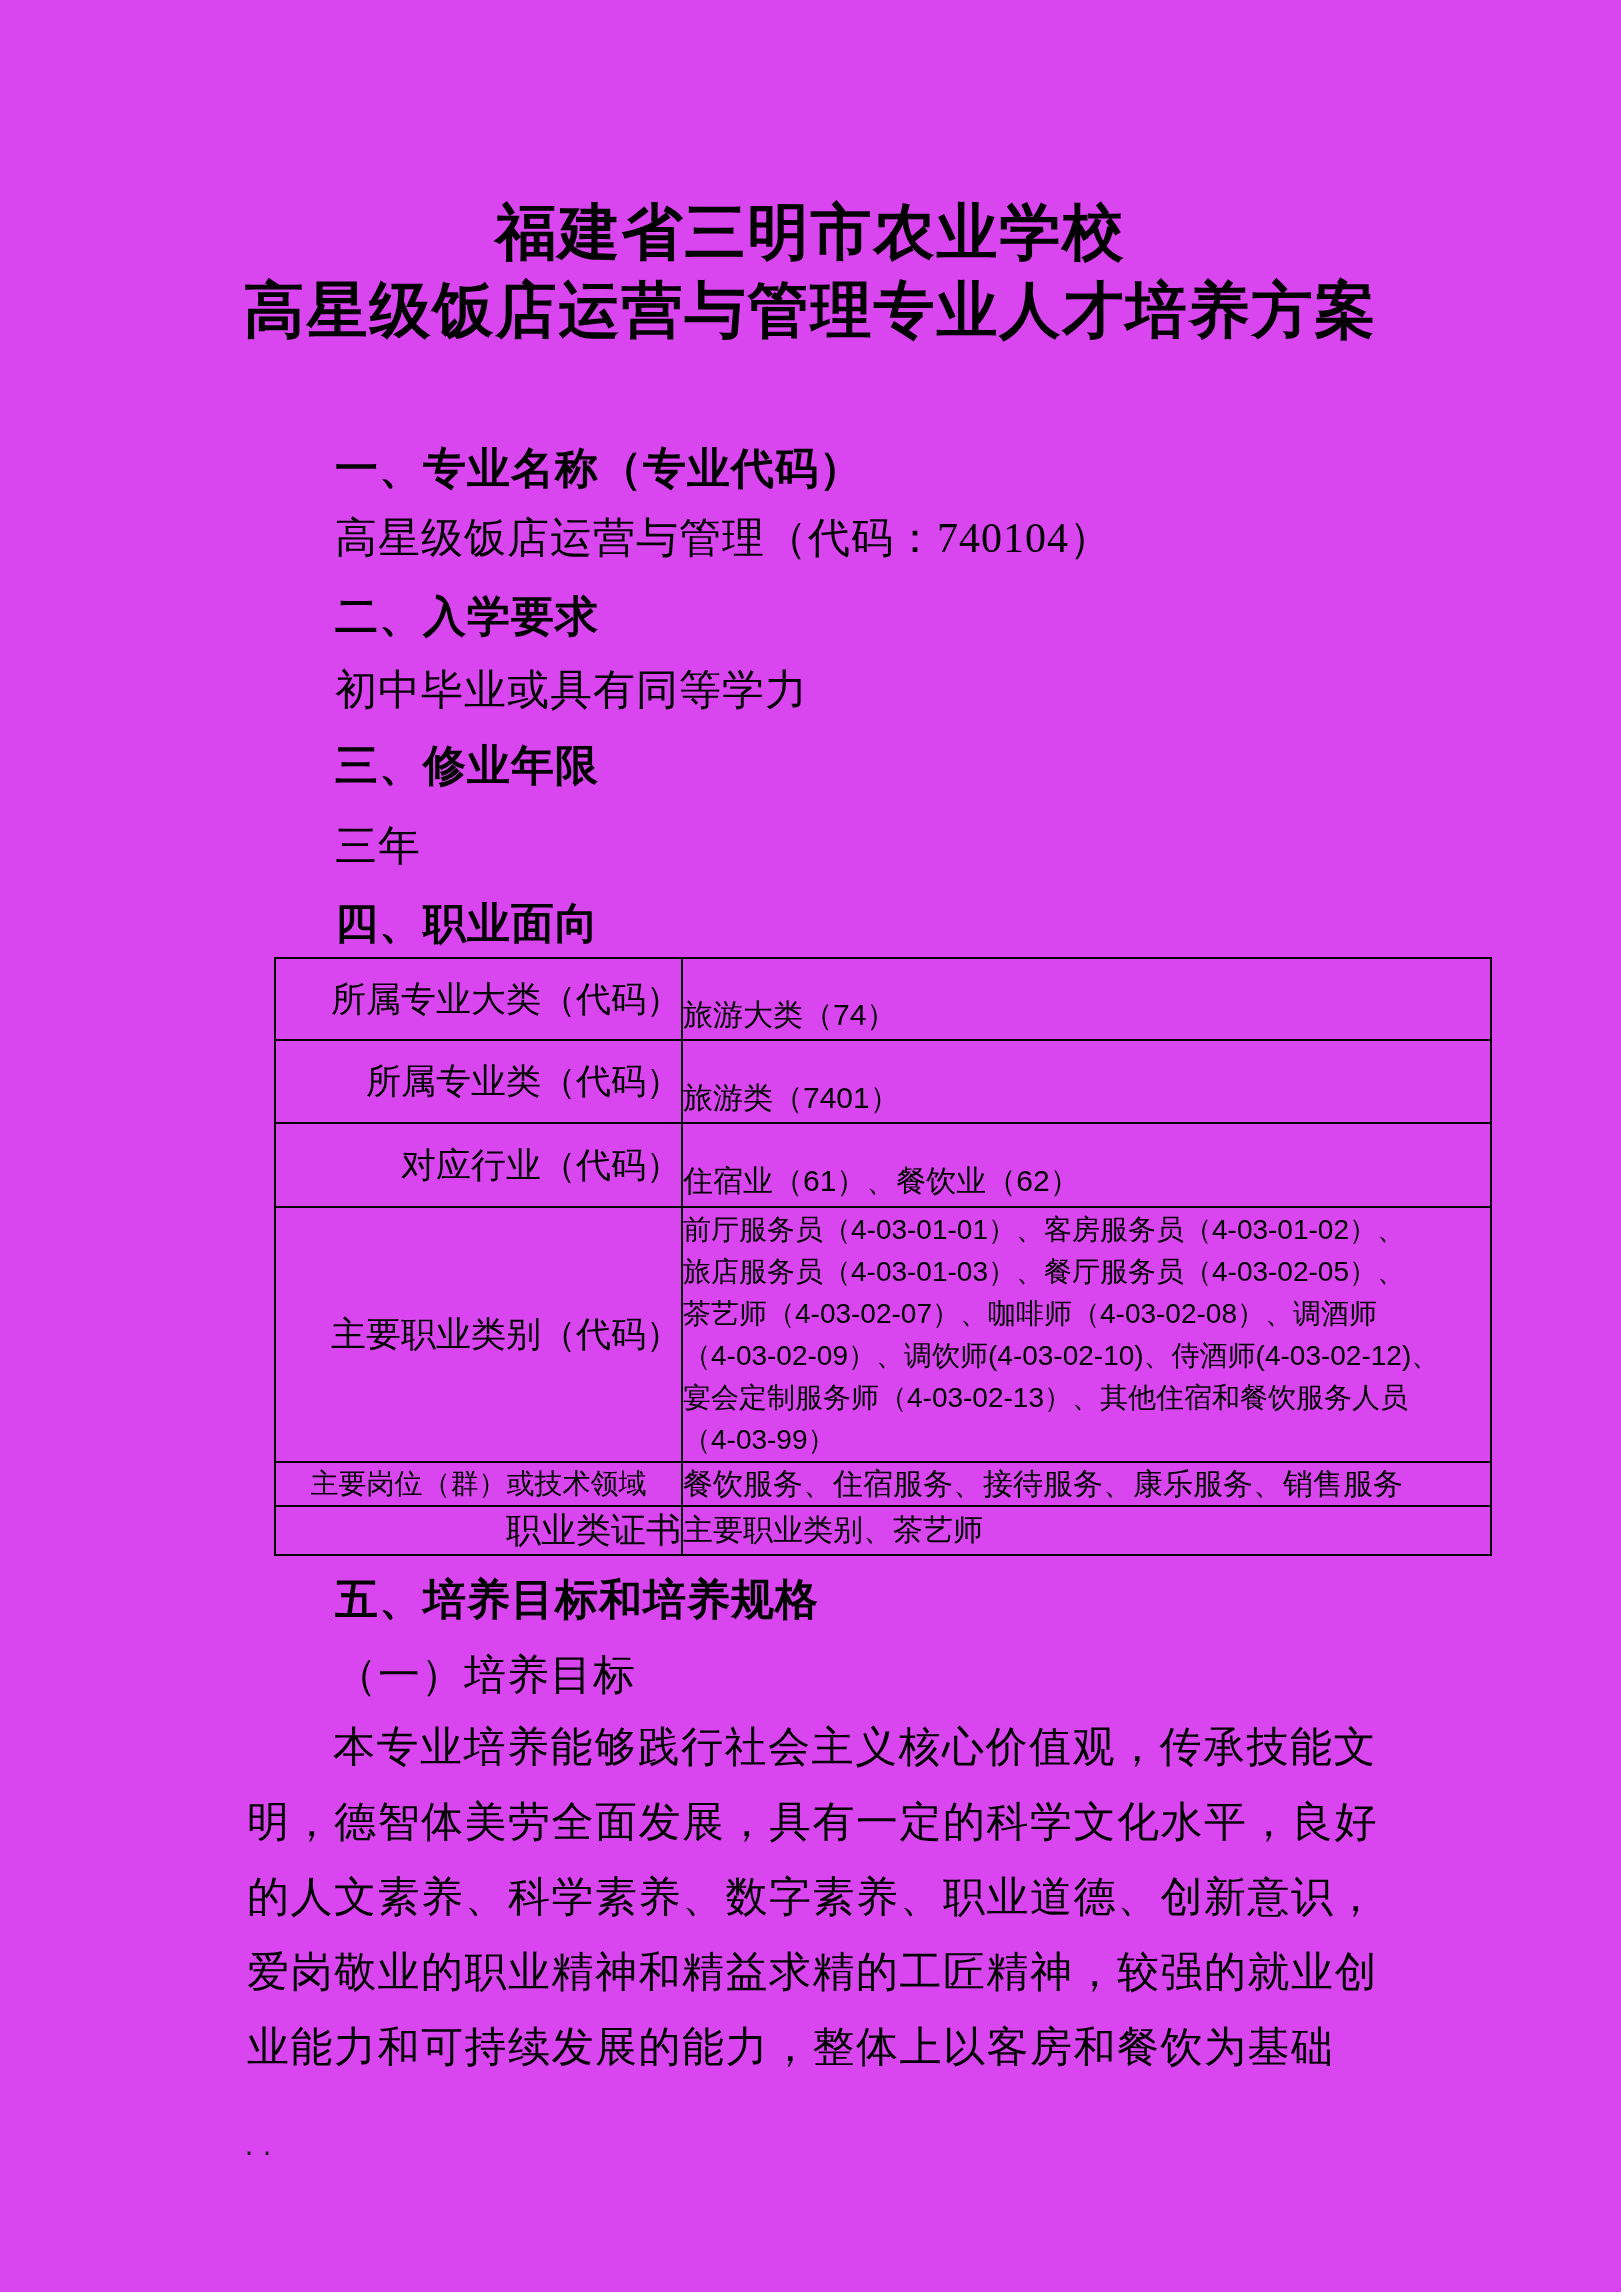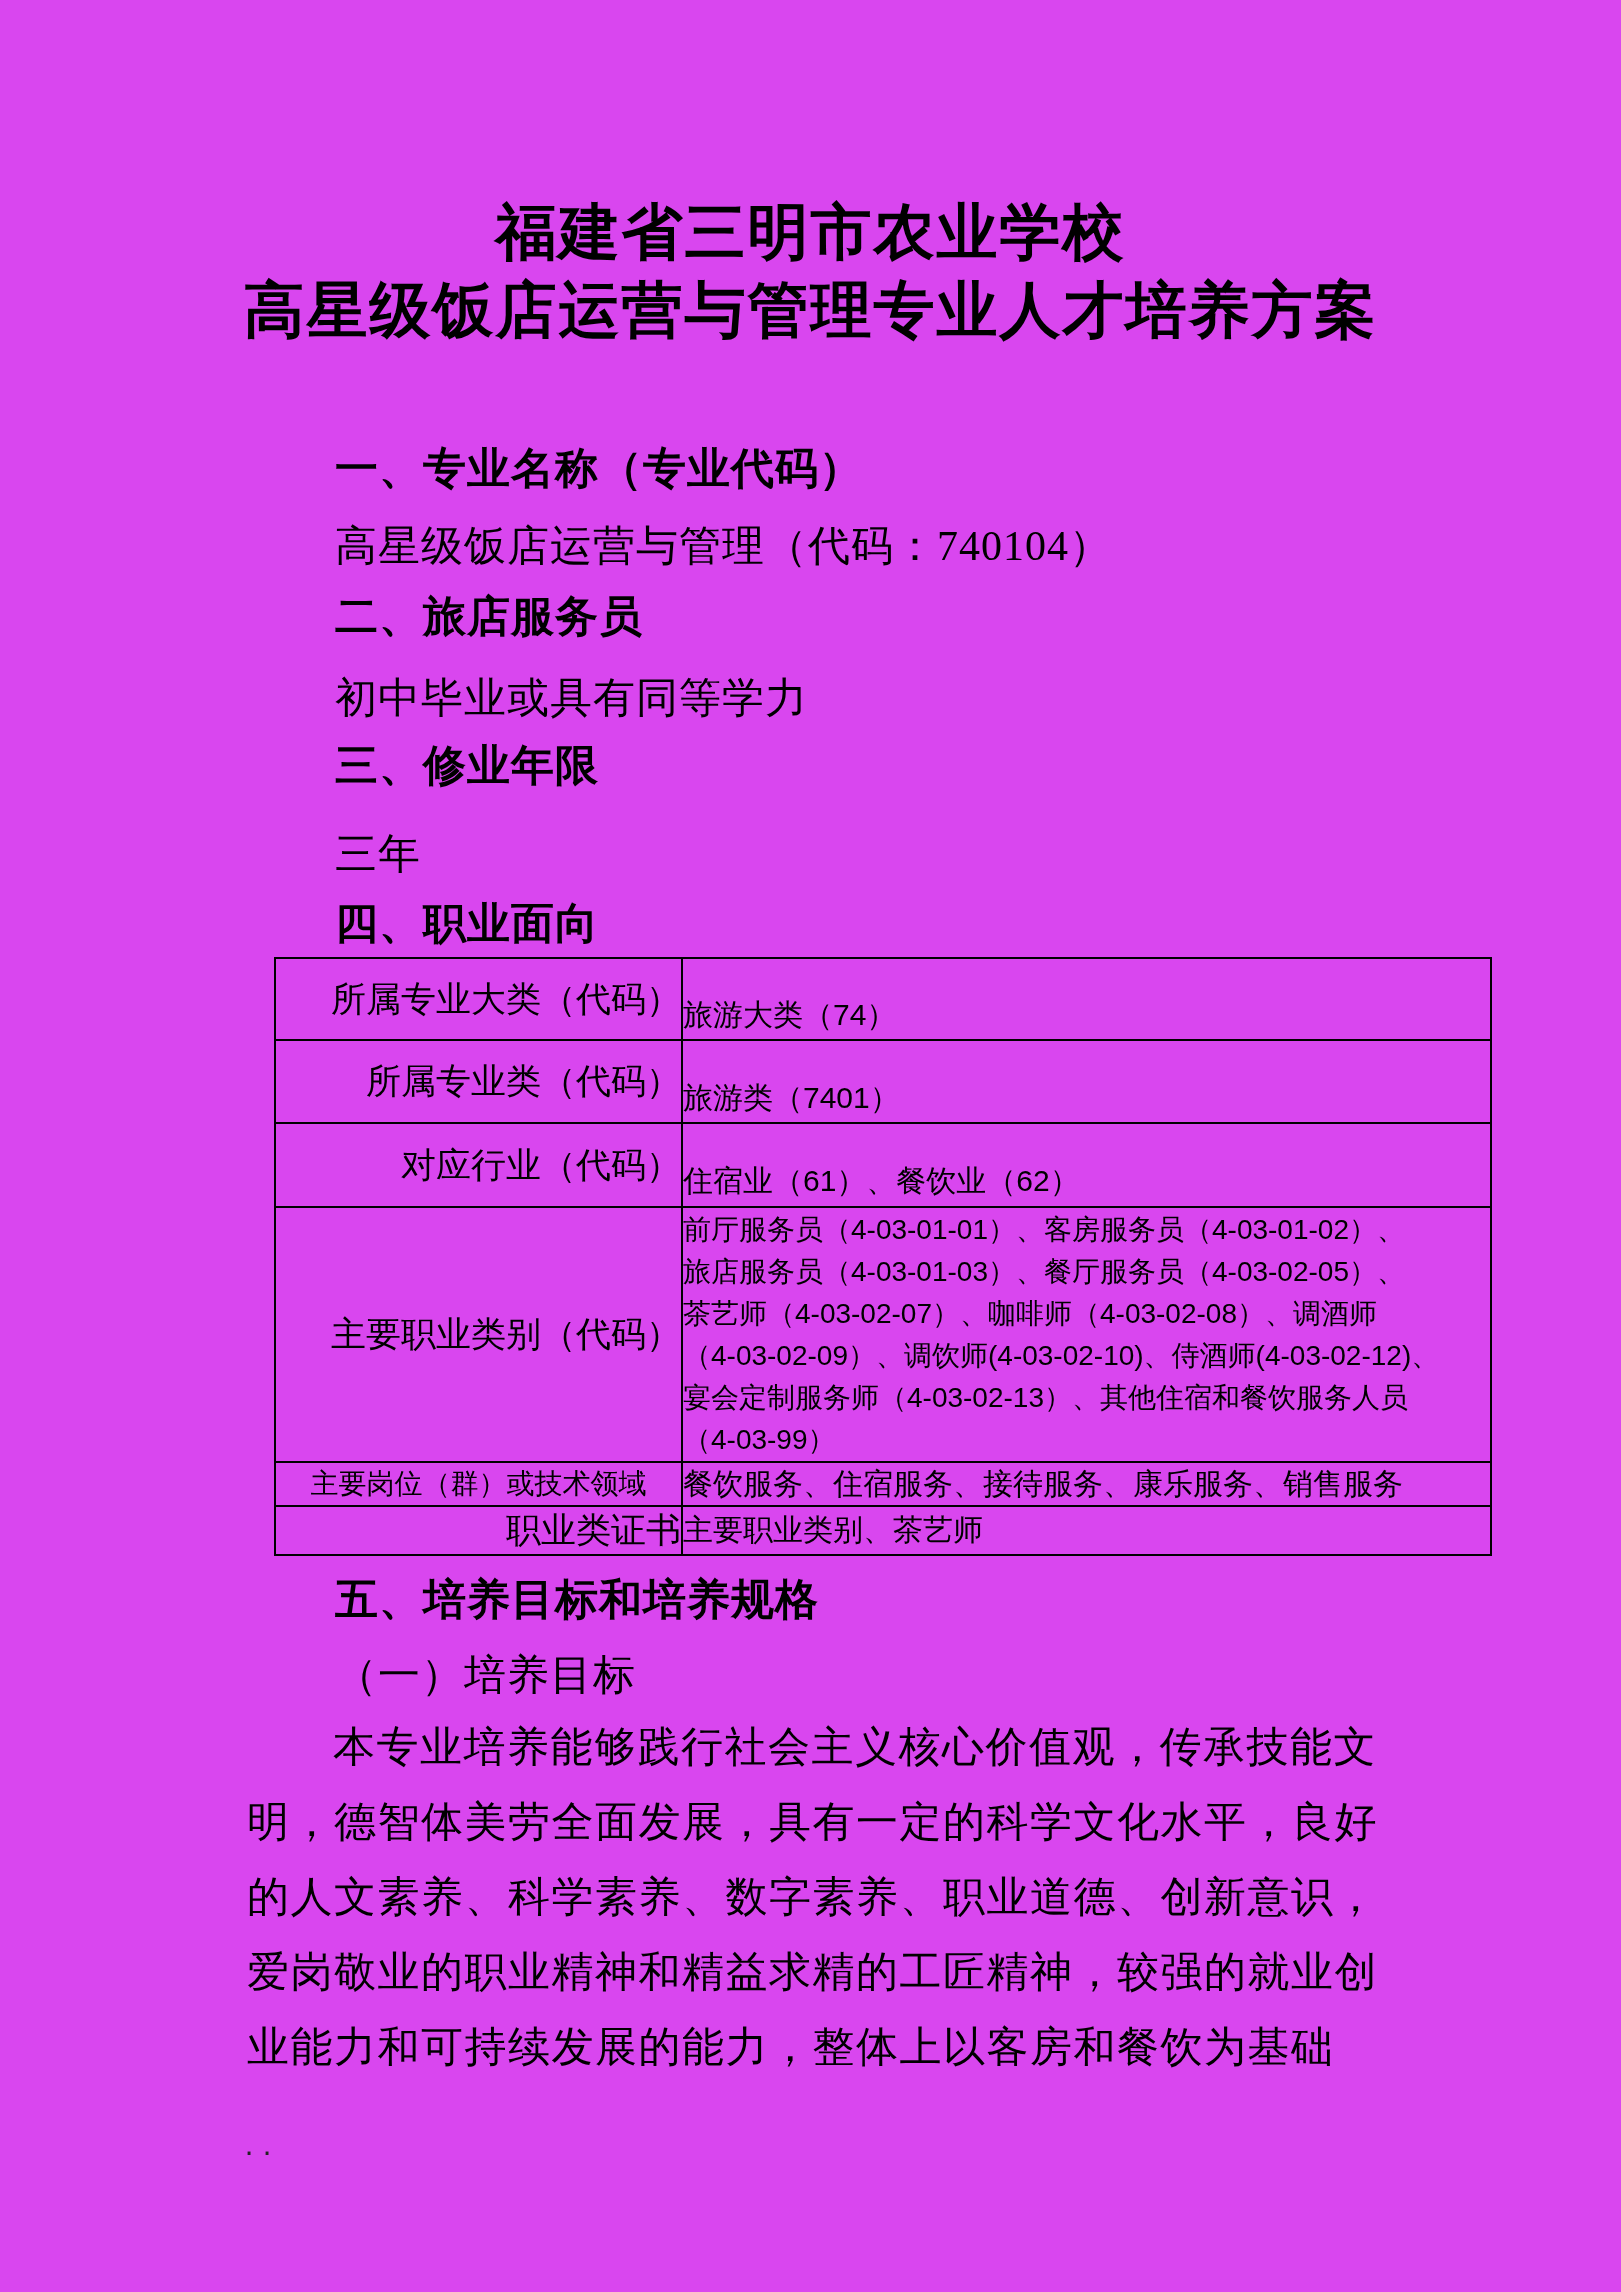--- a/index.html
+++ b/index.html
@@ -26,21 +26,20 @@
     font-weight:bold;
     font-size:43px;line-height:51px;
     letter-spacing:1px;
     white-space:nowrap;
   }
   .body-line{
     position:absolute;left:335px;
     font-size:42px;line-height:55px;
     letter-spacing:1px;
     white-space:nowrap;
-    margin-top:8px;
   }
   .sub-heading{
     position:absolute;left:335px;
     font-size:42px;line-height:55px;
     letter-spacing:1px;
     white-space:nowrap;
   }
   .para{
     position:absolute;left:247px;top:1710px;
     width:1206px;
@@ -104,21 +103,21 @@
 <body>
 
 <div class="page">
 
   <div class="doc-title">福建省三明市农业学校
 高星级饭店运营与管理专业人才培养方案</div>
 
   <div class="sec-heading" style="top:443px">一、专业名称（专业代码）</div>
   <div class="body-line" style="top:511px">高星级饭店运营与管理（代码：740104）</div>
 
-  <div class="sec-heading" style="top:591px">二、旅店服务员</div>
+  <div class="sec-heading" style="top:591px">二、入学要求</div>
   <div class="body-line" style="top:663px">初中毕业或具有同等学力</div>
 
   <div class="sec-heading" style="top:740px">三、修业年限</div>
   <div class="body-line" style="top:819px">三年</div>
 
   <div class="sec-heading" style="top:898px">四、职业面向</div>
 
   <table class="career">
     <colgroup>
         <col class="c1">

